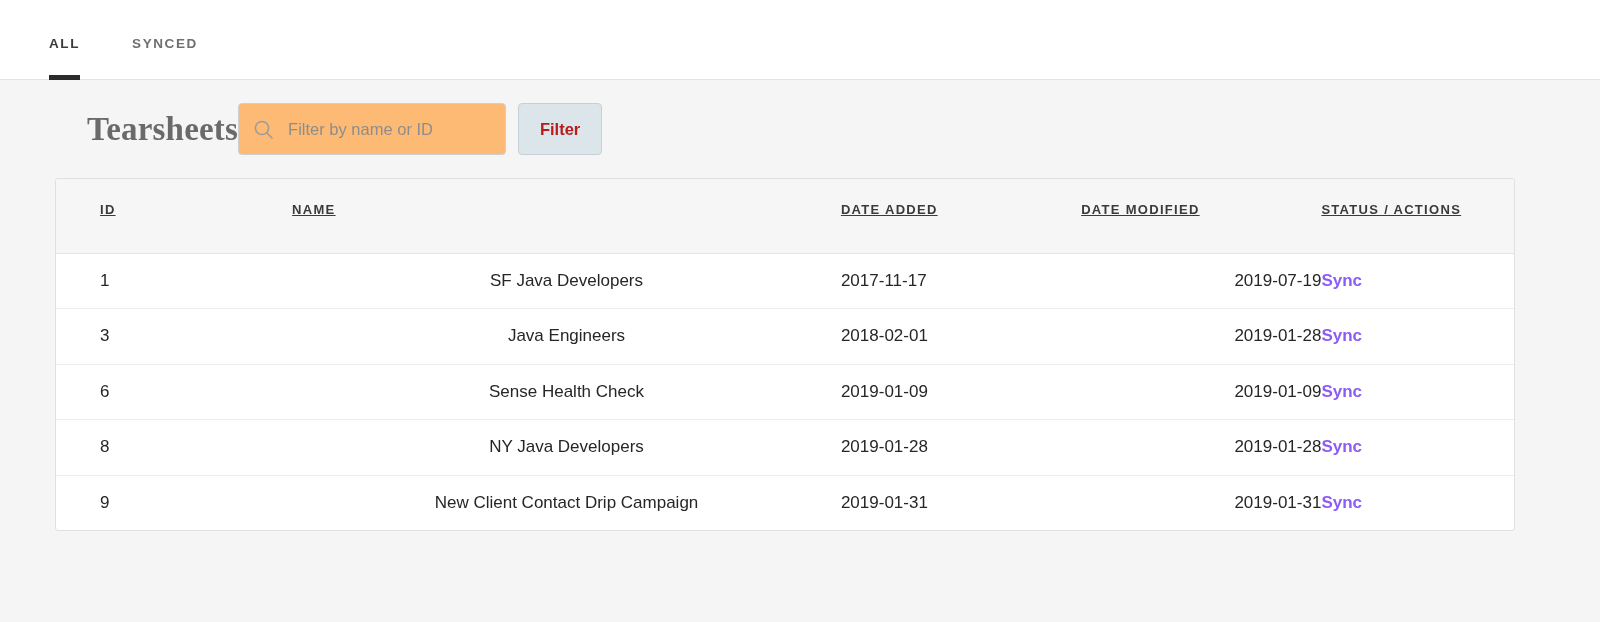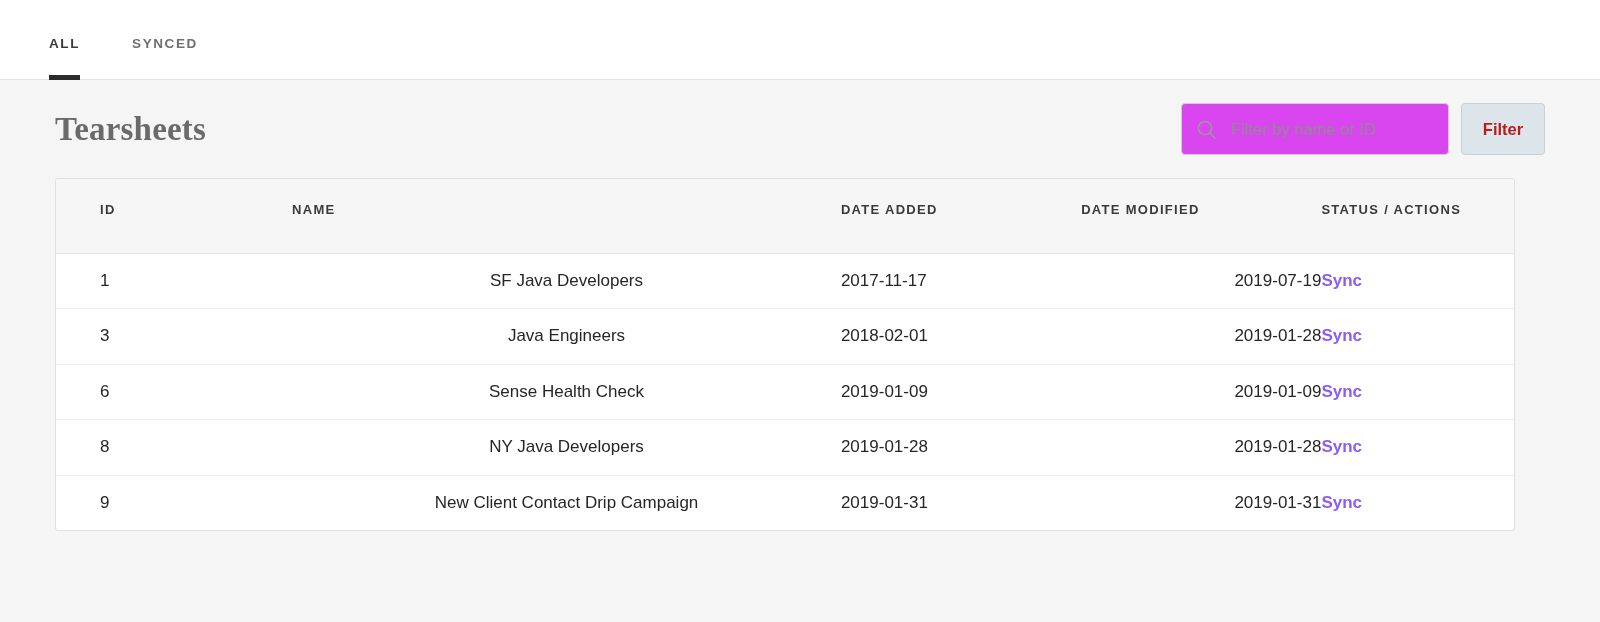--- a/index.html
+++ b/index.html
@@ -63,41 +63,41 @@
   
   .content {
     padding: 0 55px;
     box-sizing: border-box;
   }
 
   .toolbar {
     height: 98px;
     display: flex;
     align-items: center;
-    justify-content: space-between;
+    margin-left: 32px;
   }
   .page-title {
     font-family: "Liberation Serif", serif;
     font-size: 33px;
     font-weight: 700;
     color: #6a6a6a;
     letter-spacing: 0.2px;
     line-height: 1;
   }
 
   .toolbar-right {
     display: flex;
     align-items: center;
     gap: 12px;
   }
 
   .search-box {
     width: 268px;
     height: 52px;
-    background: #d946ef;
+    background: #fdba74;
     border: 1px solid #cfcfcf;
     border-radius: 4px;
     display: flex;
     align-items: center;
     padding: 0 14px;
     box-sizing: border-box;
   }
   .search-icon {
     flex: 0 0 auto;
     margin-right: 12px;
@@ -153,20 +153,21 @@
     font-weight: 700;
     letter-spacing: 1.3px;
     color: #3a3a3a;
     text-transform: uppercase;
     padding: 22px 0 22px 0;
     height: 74px;
     box-sizing: border-box;
     vertical-align: top;
     border-bottom: 1px solid #e4e4e4;
     line-height: 1.45;
+    text-decoration: underline;
   }
   table.data tbody td {
     font-size: 17px;
     color: #262626;
     padding: 0;
     height: 54.5px;
     border-bottom: 1px solid #ececec;
     vertical-align: middle;
   }
   table.data tbody tr:last-child td {

